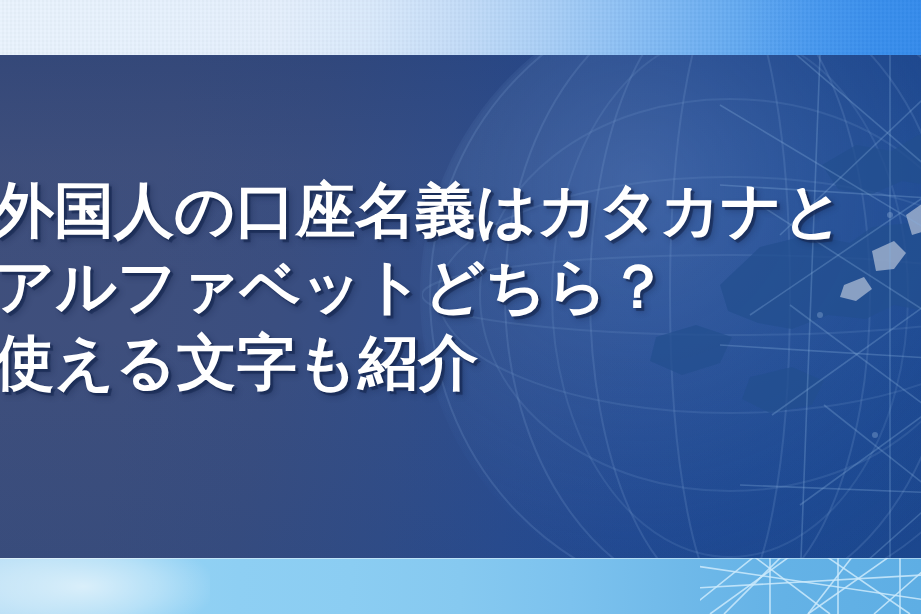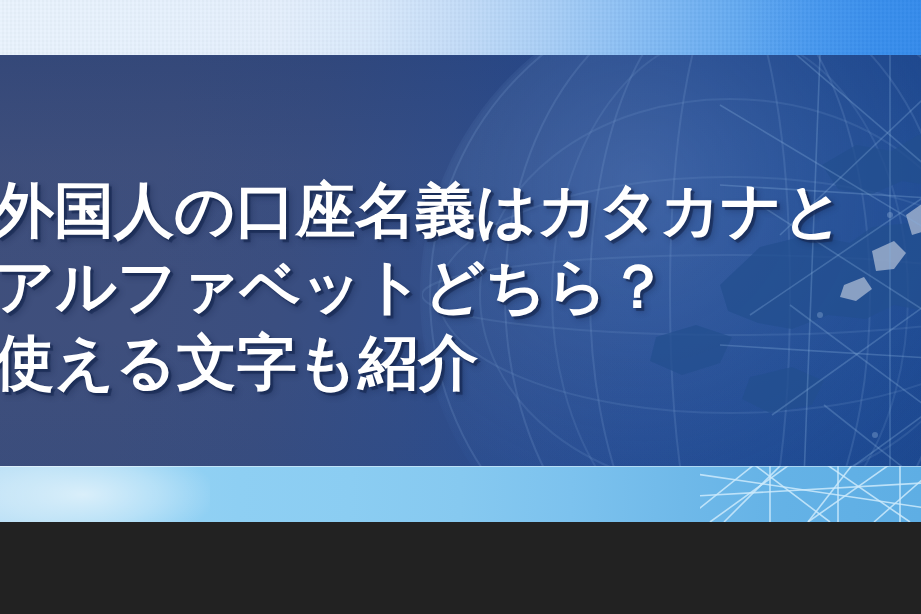--- a/index.html
+++ b/index.html
@@ -8,21 +8,21 @@
     padding: 0;
     background: #222;
   }
   body {
     font-family: "DejaVu Sans", "Liberation Sans", sans-serif;
   }
 
   .banner {
     position: relative;
     width: 921px;
-    height: 522px;
+    height: 614px;
     overflow: hidden;
     background: #3b82f6;
   }
 
   
   .sky-top {
     position: absolute;
     left: 0; top: 0;
     width: 921px;
     height: 56px;

